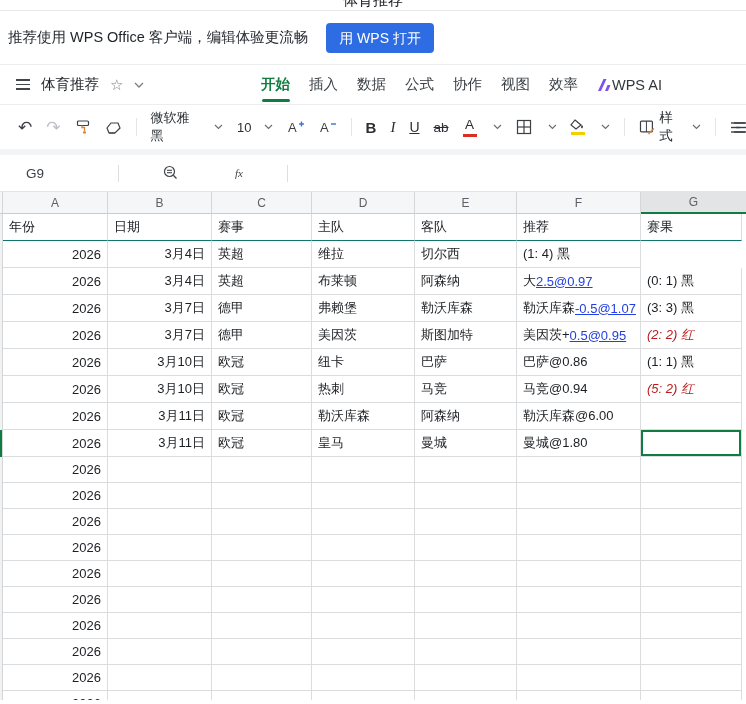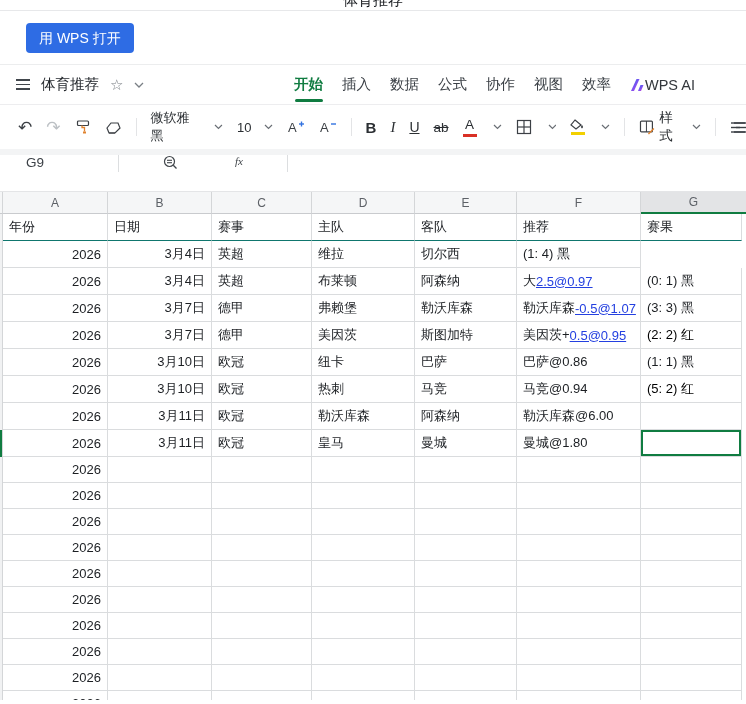--- a/index.html
+++ b/index.html
@@ -16,21 +16,21 @@
   .open-btn { margin-left:18px; background:#2e6ce4; color:#fff; font-size:14px; line-height:1;
     padding:8px 13px; border-radius:4px; border:none; cursor:pointer; }
 
   
   .tabbar { height:40px; display:flex; align-items:center; border-bottom:1px solid #ededef; position:relative; background:#fff; }
   .left-cluster { display:flex; align-items:center; gap:11px; padding-left:16px; }
   .hamburger { display:flex; flex-direction:column; gap:3px; }
   .hamburger i { display:block; width:14px; height:1.6px; background:#41464c; }
   .doc-title { font-size:14.5px; color:#23272c; }
   .star { font-size:15px; color:#7a7f85; line-height:1; }
-  .tabs { position:absolute; left:294px; display:flex; gap:19px; align-items:center; }
+  .tabs { position:absolute; left:261px; display:flex; gap:19px; align-items:center; }
   .tab { font-size:14.5px; color:#3b4046; position:relative; cursor:pointer; white-space:nowrap; }
   .tab.active { color:#107c41; font-weight:bold; }
   .tab.active::after { content:""; position:absolute; left:50%; transform:translateX(-50%);
     bottom:-8px; width:28px; height:3px; border-radius:2px; background:#107c41; }
   .ai-cluster { display:flex; align-items:center; gap:0; }
   .ai-label { font-size:14.5px; color:#33373c; }
 
   svg.icon { display:block; }
   .chev { margin-left:2px; }
 
@@ -46,21 +46,21 @@
   .uline { font-size:14px; text-decoration:underline; color:#2b2f33; }
   .strike { font-size:13.5px; text-decoration:line-through; color:#2b2f33; }
   .fcolor { display:flex; flex-direction:column; align-items:center; gap:2px; font-size:13.5px; color:#2b2f33; }
   .fcolor .bar { width:14px; height:3px; background:#d93025; }
   .fill-bar { width:14px; height:3px; background:#f2d000; }
   .style-box { display:flex; align-items:center; gap:4px; font-size:13.5px; color:#2b2f33; }
   .align2 { position:absolute; left:733px; }
 
   
   .grey-band { height:6px; background:#f3f4f5; }
-  .formula { height:37px; display:flex; align-items:flex-start; border-bottom:1px solid #e4e5e7; background:#fff;gap:32px; }
+  .formula { height:37px; display:flex; align-items:center; border-bottom:1px solid #e4e5e7; background:#fff;gap:32px; }
   .name-box { width:86px; padding-left:26px; font-size:13.5px; color:#3c4147; }
   .fdiv { width:1px; height:17px; background:#dcdee0; }
   .f-ico { margin:0 12px; display:flex; align-items:center; }
   .fx { font-size:11px; font-style:italic; font-family:"Liberation Serif","DejaVu Serif",serif; color:#41464b; }
   .formula-input { flex:1; height:100%; border:none; outline:none; font-size:13px; padding-left:12px; }
 
   
   .colhead { height:22px; display:grid; grid-template-columns:3px 105px 104px 100px 103px 102px 124px 105px; background:#f5f6f7; }
   .cl { font-size:12px; color:#5d6167; display:flex; align-items:center; justify-content:center;
     border-right:1px solid #d4d6d8; border-bottom:1px solid #c9cbce; cursor:pointer; }
@@ -70,34 +70,35 @@
   .row { display:grid; grid-template-columns:3px 105px 104px 100px 103px 102px 124px 101px 4px; height:27px; }
   .row.small { height:26px; }
   .cell { border-right:1px solid #dadcde; border-bottom:1px solid #dadcde; font-size:13px; color:#1c1f23;
     display:flex; align-items:center; overflow:hidden; white-space:nowrap; background:#fff; }
   .r1 .cell { border-bottom:1px solid #0f766e; }
   .num { justify-content:flex-end; padding-right:6px; }
   .txt { padding-left:6px; }
   .sliver { background:#f1f2f3; border-right:1px solid #d4d6d8; border-bottom:none; }
   .sliver.sel { background:#107c41; }
   .gutter { background:#fff; border:none; }
-  .red { color:#000000; }
+  .red { color:#b91c1c;font-style:italic; }
   .link { color:#2440e0; text-decoration:underline; cursor:pointer; }
   .selected { position:relative; overflow:visible; }
   .selected::after { content:""; position:absolute; inset:0; border:2px solid #107c41; pointer-events:none; }
   .partial { height:9px; overflow:hidden; }
 </style>
 </head>
 <body>
 
 <div class="top-strip">
   <span>体育推荐</span>
 </div>
 
 <div class="banner">
+  <span class="banner-msg">推荐使用 WPS Office 客户端，编辑体验更流畅</span>
   <button class="open-btn">用 WPS 打开</button>
 </div>
 
 <div class="tabbar">
   <div class="left-cluster">
     <div class="hamburger">
         <i></i>
         <i></i>
         <i></i>
       </div>

